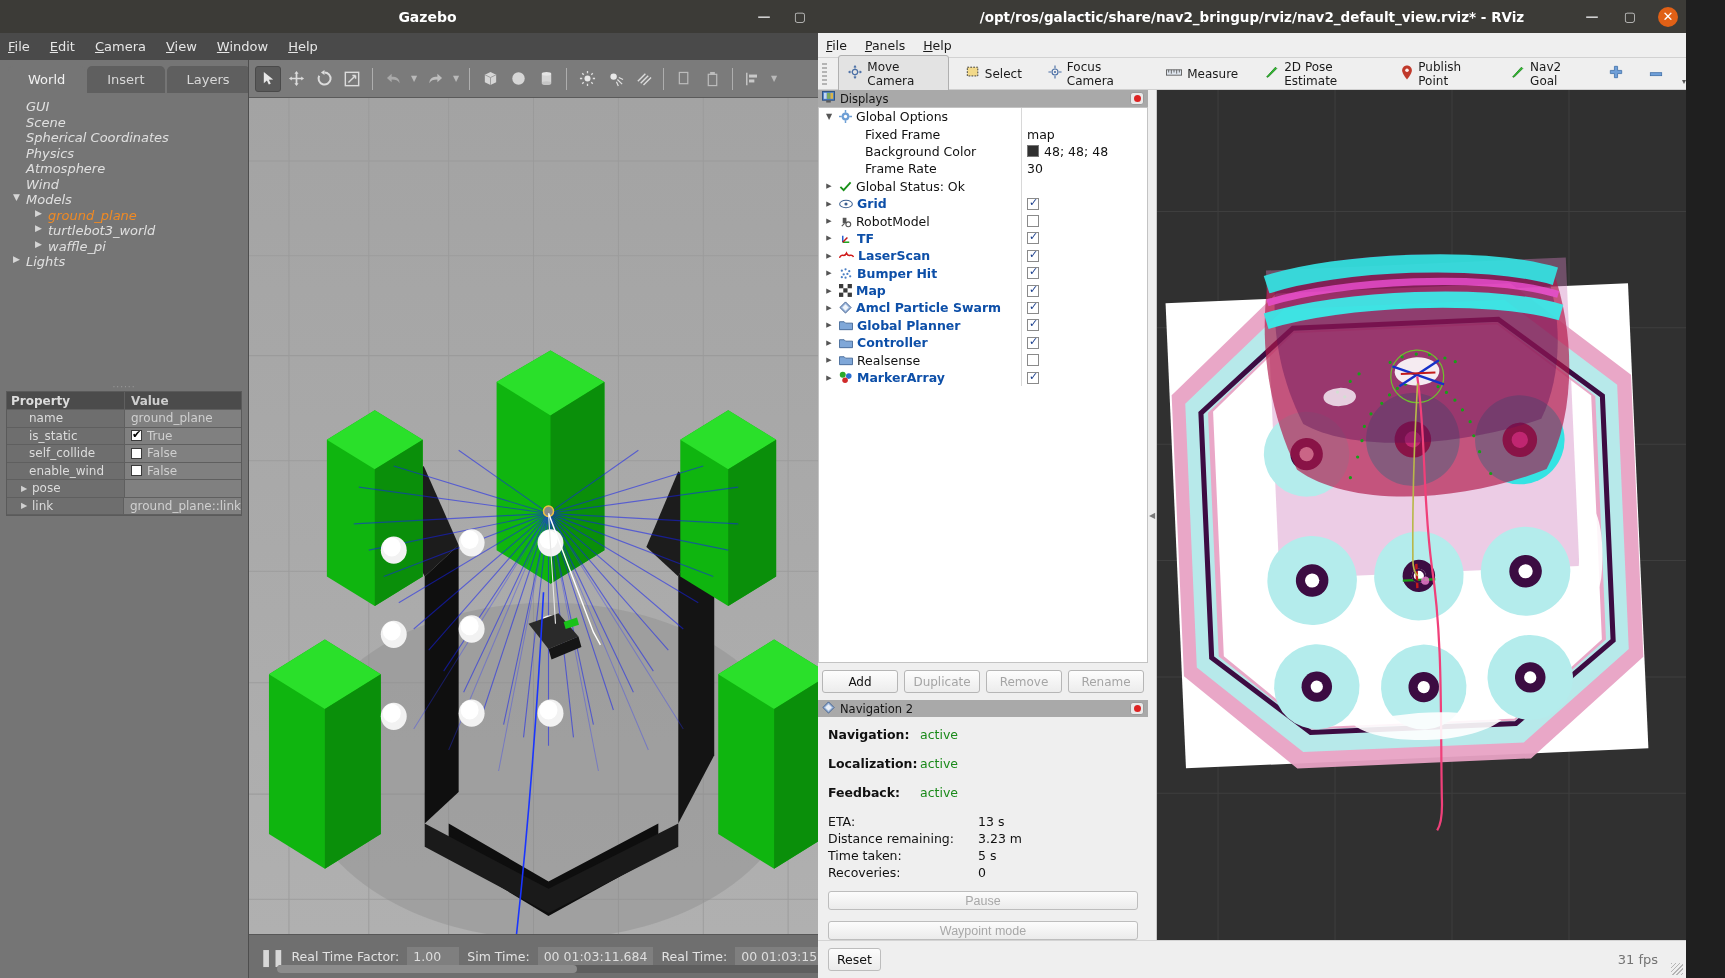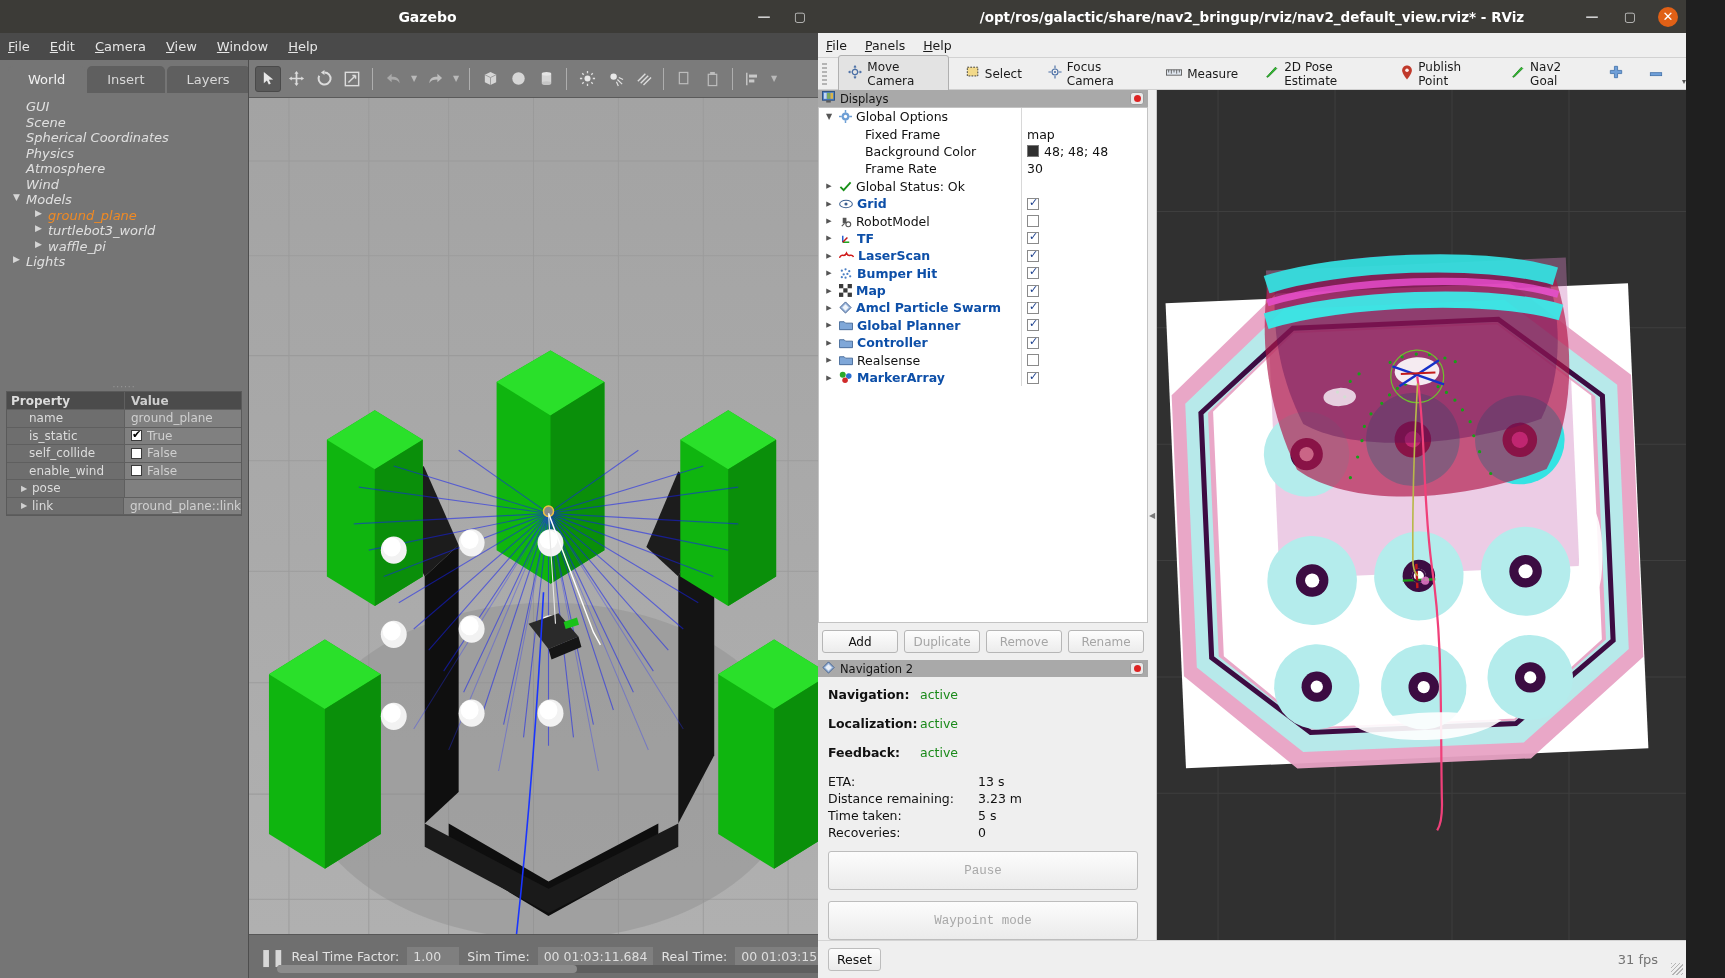--- a/index.html
+++ b/index.html
@@ -110,23 +110,23 @@
     background:linear-gradient(#fdfdfd,#ececec); color:#111; font-family:inherit; }
   .disp-btns button.dis { color:#a5a5a5; }
 
   .nav2-body { background:#efefef; padding:10px 10px 0 10px; font-size:12.5px; }
   .nav-row { display:flex; margin-bottom:14px; }
   .nav-row .k { width:92px; font-weight:bold; color:#111; }
   .nav-row .v { color:#1a8a1a; }
   .met-row { display:flex; margin-bottom:2px; }
   .met-row .k { width:150px; color:#111; }
   .met-row .v { color:#111; }
-  .nav-btn { display:block; width:100%; height:39px; margin-top:11px; font-size:12.5px;
+  .nav-btn { display:block; width:100%; height:19px; margin-top:11px; font-size:12.5px;
     border:1px solid #bdbdbd; border-radius:3px; background:linear-gradient(#fcfcfc,#ebebeb);
-    color:#111; font-family:Liberation Mono, monospace; }
+    color:#111; font-family:Liberation Sans, sans-serif; }
   .nav-btn.dis { color:#a8a8a8; }
 
   .rv-3d { flex:1; background:#303030; position:relative; border-left:1px solid #c8c8c8; }
   .rv-sidegrip { width:8px; background:#efefef; display:flex; align-items:center; justify-content:center;
     font-size:8px; color:#7a7a7a; }
   .rv-statusbar { position:absolute; bottom:0; left:0; right:0; height:38px; background:#efefef;
     border-top:1px solid #d4d4d4; display:flex; align-items:center; padding:0 10px; }
   .rv-reset { font-size:12.5px; color:#111; border:1px solid #bdbdbd; background:linear-gradient(#fcfcfc,#ebebeb);
     padding:3px 8px; border-radius:3px; font-family:inherit; }
   .rv-fps { margin-left:auto; font-size:13px; color:#737373; margin-right:18px; }

